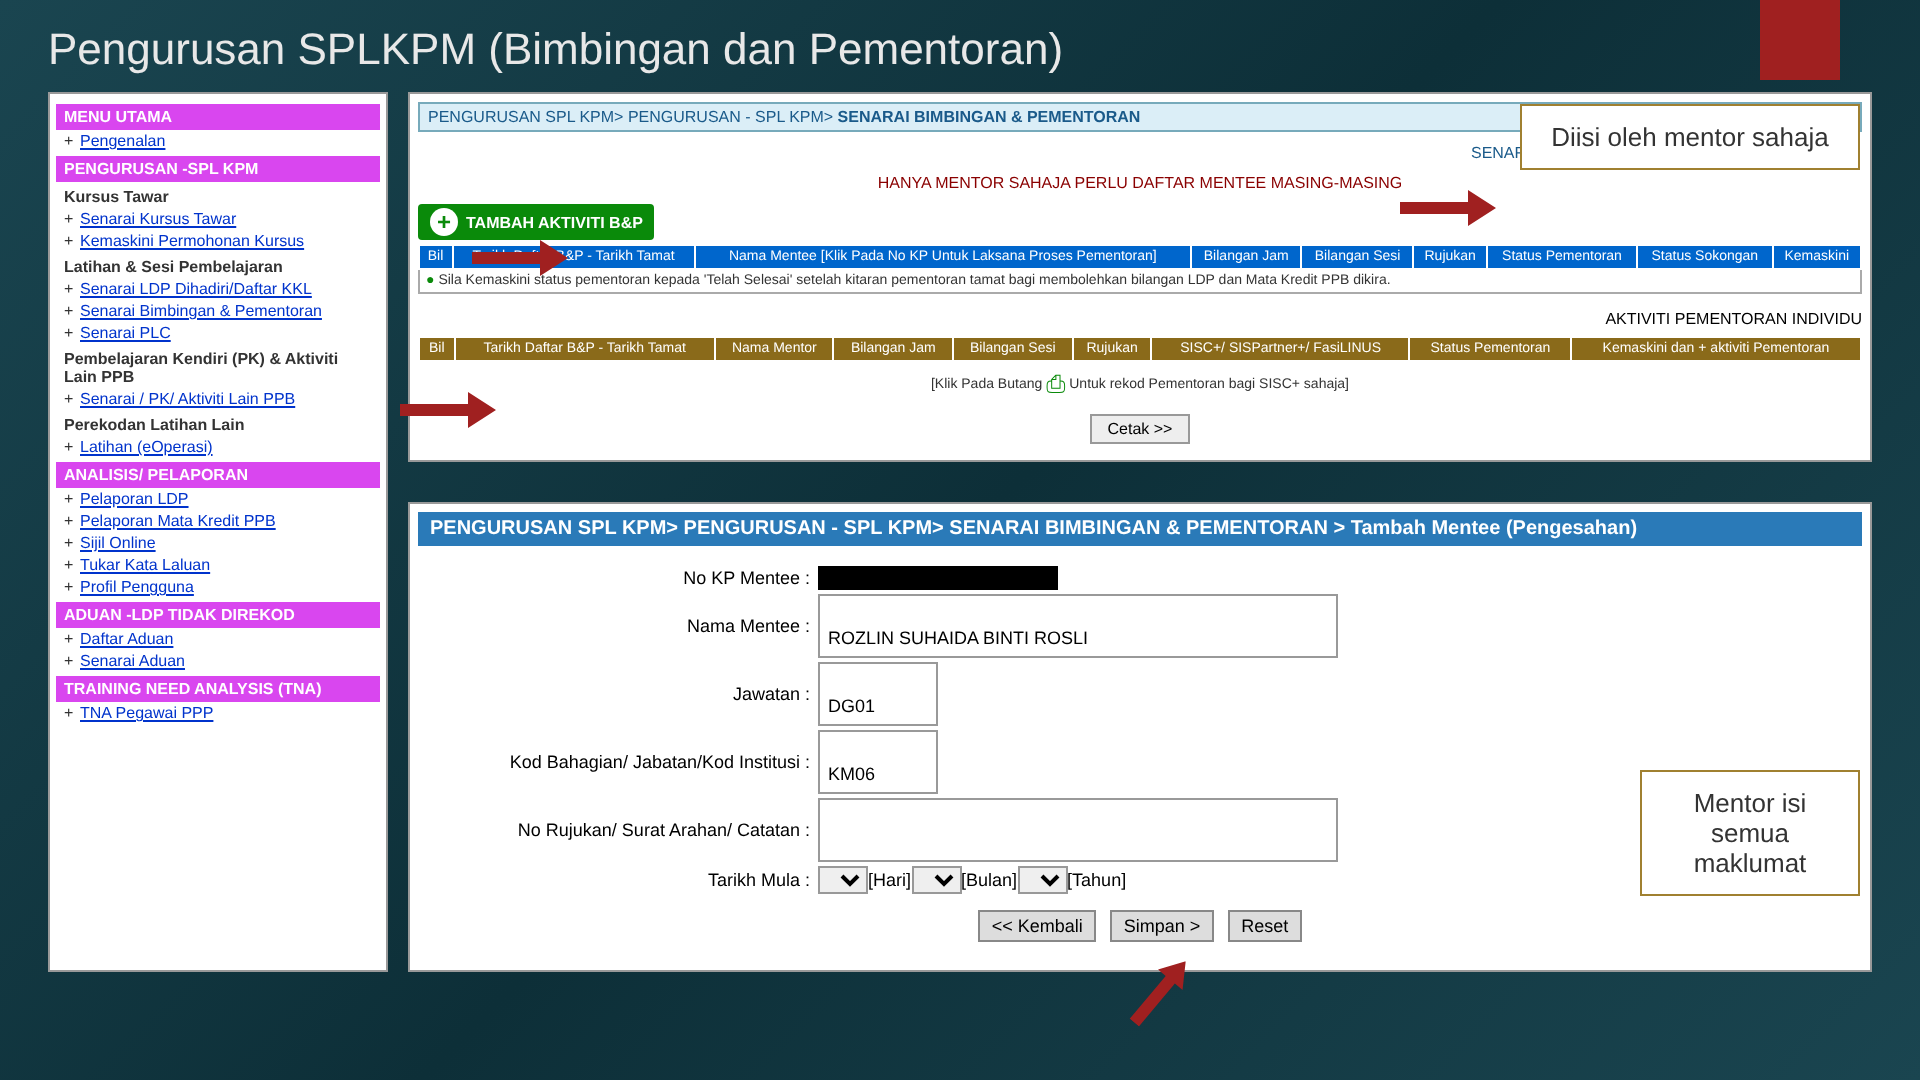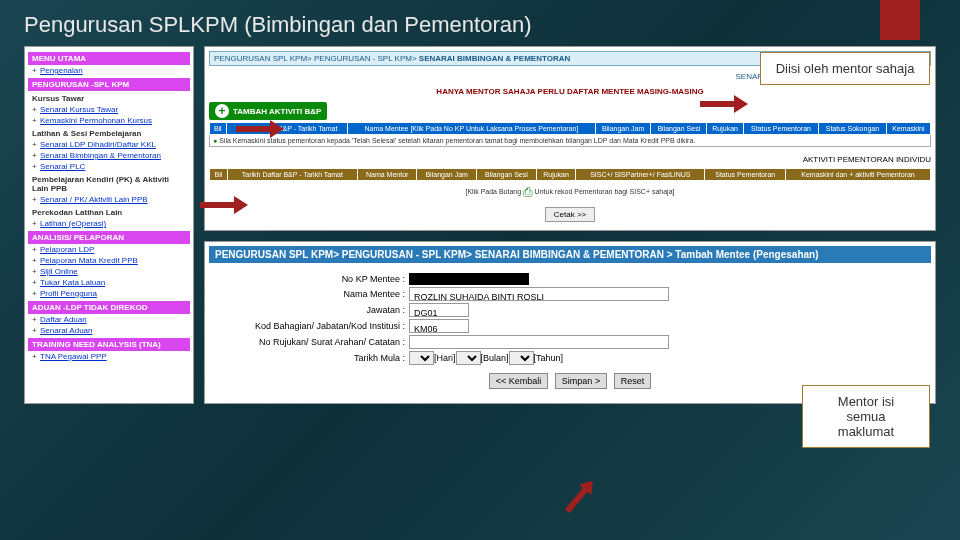--- a/index.html
+++ b/index.html
@@ -12,41 +12,41 @@
     overflow: hidden;
   }
   .accent-bar { position: absolute; top: 0; right: 40px; width: 40px; height: 40px; background: #a02020; }
   .page-title { color: #e8e8e8; font-size: 22px; font-weight: 300; padding: 12px 24px 8px; }
   .main-layout { display: flex; gap: 10px; padding: 0 24px; }
   .sidebar { width: 170px; background: #fff; border: 1px solid #999; padding: 3px; font-size: 8px; }
   .menu-hdr { background: #d946ef; color: #fff; font-weight: bold; padding: 2px 4px; font-size: 8px; margin-top: 2px; }
   .menu-sub { font-weight: bold; padding: 3px 4px 1px; font-size: 8px; color: #333; }
   .menu-link { display: block; color: #0033cc; text-decoration: underline; padding: 1px 4px 1px 12px; font-size: 8px; position: relative; }
   .menu-link::before { content: "+"; position: absolute; left: 4px; color: #333; }
-  .content { flex: 1; display: flex; flex-direction: column; gap: 10px; }
+  .content { flex: 1; display: flex; flex-direction: column; gap: 20px; }
   .panel { background: #fff; border: 1px solid #999; padding: 4px; }
   .bc { background: #dbeef7; color: #1a5a8a; font-size: 8px; padding: 2px 4px; border: 1px solid #7ab; }
   .bc .cur { color: #1a5a8a; font-weight: bold; }
-  .red-txt { color: #8a0000; font-size: 8px; text-align: center; padding: 4px; font-weight: bold; }
+  .red-txt { color: #8a0000; font-size: 8px; text-align: center; padding: 4px; font-weight: normal; }
   .center-bold { text-align: right; font-weight: normal; font-size: 8px; color: #000; padding: 2px; }
   .add-btn { display: inline-flex; align-items: center; background: #0a8a0a; color: #fff; font-size: 8px; font-weight: bold; padding: 2px 6px; border-radius: 2px; margin: 2px 0; }
   .add-btn .plus { display: inline-block; width: 14px; height: 14px; border-radius: 50%; background: #fff; color: #0a8a0a; text-align: center; line-height: 14px; margin-right: 4px; font-size: 12px; font-weight: bold; }
   table.data-tbl { width: 100%; border-collapse: collapse; font-size: 7px; }
   table.data-tbl th { background: #0066cc; color: #fff; border: 1px solid #fff; padding: 2px 3px; font-weight: normal; }
   table.data-tbl.brown th { background: #8a6a1a; }
   table.data-tbl td { border: 1px solid #aaa; padding: 2px 3px; color: #333; }
   .note { font-size: 7px; color: #333; text-align: center; padding: 4px; }
   .note .icon { color: #0a8a0a; font-size: 12px; vertical-align: middle; }
   .cetak-btn { display: block; margin: 4px auto; border: 1px solid #999; background: #eee; padding: 2px 8px; font-size: 8px; }
   .bc2 { background: #2a7ab8; color: #fff; font-size: 10px; font-weight: bold; padding: 3px 6px; }
   .bc2 .cur { color: #fff; }
   .form-area { padding: 10px 20px; font-size: 9px; }
   .form-row { display: flex; align-items: center; margin-bottom: 2px; }
   .form-lbl { width: 180px; text-align: right; padding-right: 4px; }
-  .form-val { border: 1px solid #999; padding: 3px 4px; min-width: 60px; display: inline-block; height: 14px; line-height: 12px; }
+  .form-val { border: 1px solid #999; padding: 15px 4px; min-width: 60px; display: inline-block; height: 14px; line-height: 12px; }
   .form-val.wide { width: 260px; }
   .redact { background: #000; width: 120px; height: 12px; display: inline-block; }
   select.small { font-size: 8px; border: 1px solid #999; height: 14px; }
   .btn-row { text-align: center; padding-top: 6px; }
   .btn-row button { border: 1px solid #888; background: #ddd; font-size: 9px; padding: 2px 6px; margin: 0 2px; }
   .callout { position: absolute; background: #fff; border: 1px solid #a08030; padding: 8px 14px; font-size: 13px; color: #333; text-align: center; }
   .arrow-r { position: absolute; color: #a02020; }
   .arrow-r svg { display: block; }
 </style>
 </head>
@@ -176,21 +176,21 @@
           <button>&lt;&lt; Kembali</button>
           <button>Simpan &gt;</button>
           <button>Reset</button>
         </div>
       </div>
     </div>
   </div>
 </div>
 
 <div class="callout" style="top:52px; right:30px; width:170px">Diisi oleh mentor sahaja</div>
-<div class="callout" style="top:385px; right:30px; width:128px">Mentor isi semua maklumat</div>
+<div class="callout" style="top:385px; right:30px; width:110px">Mentor isi semua maklumat</div>
 
 <div class="arrow-r" style="top:196px; left:200px">
   <svg width="48" height="18">
       <path d="M0 6 L34 6 L34 0 L48 9 L34 18 L34 12 L0 12 Z" fill="#a02020"></path>
     </svg>
 </div>
 <div class="arrow-r" style="top:120px; left:236px">
   <svg width="48" height="18">
       <path d="M0 6 L34 6 L34 0 L48 9 L34 18 L34 12 L0 12 Z" fill="#a02020"></path>
     </svg>

